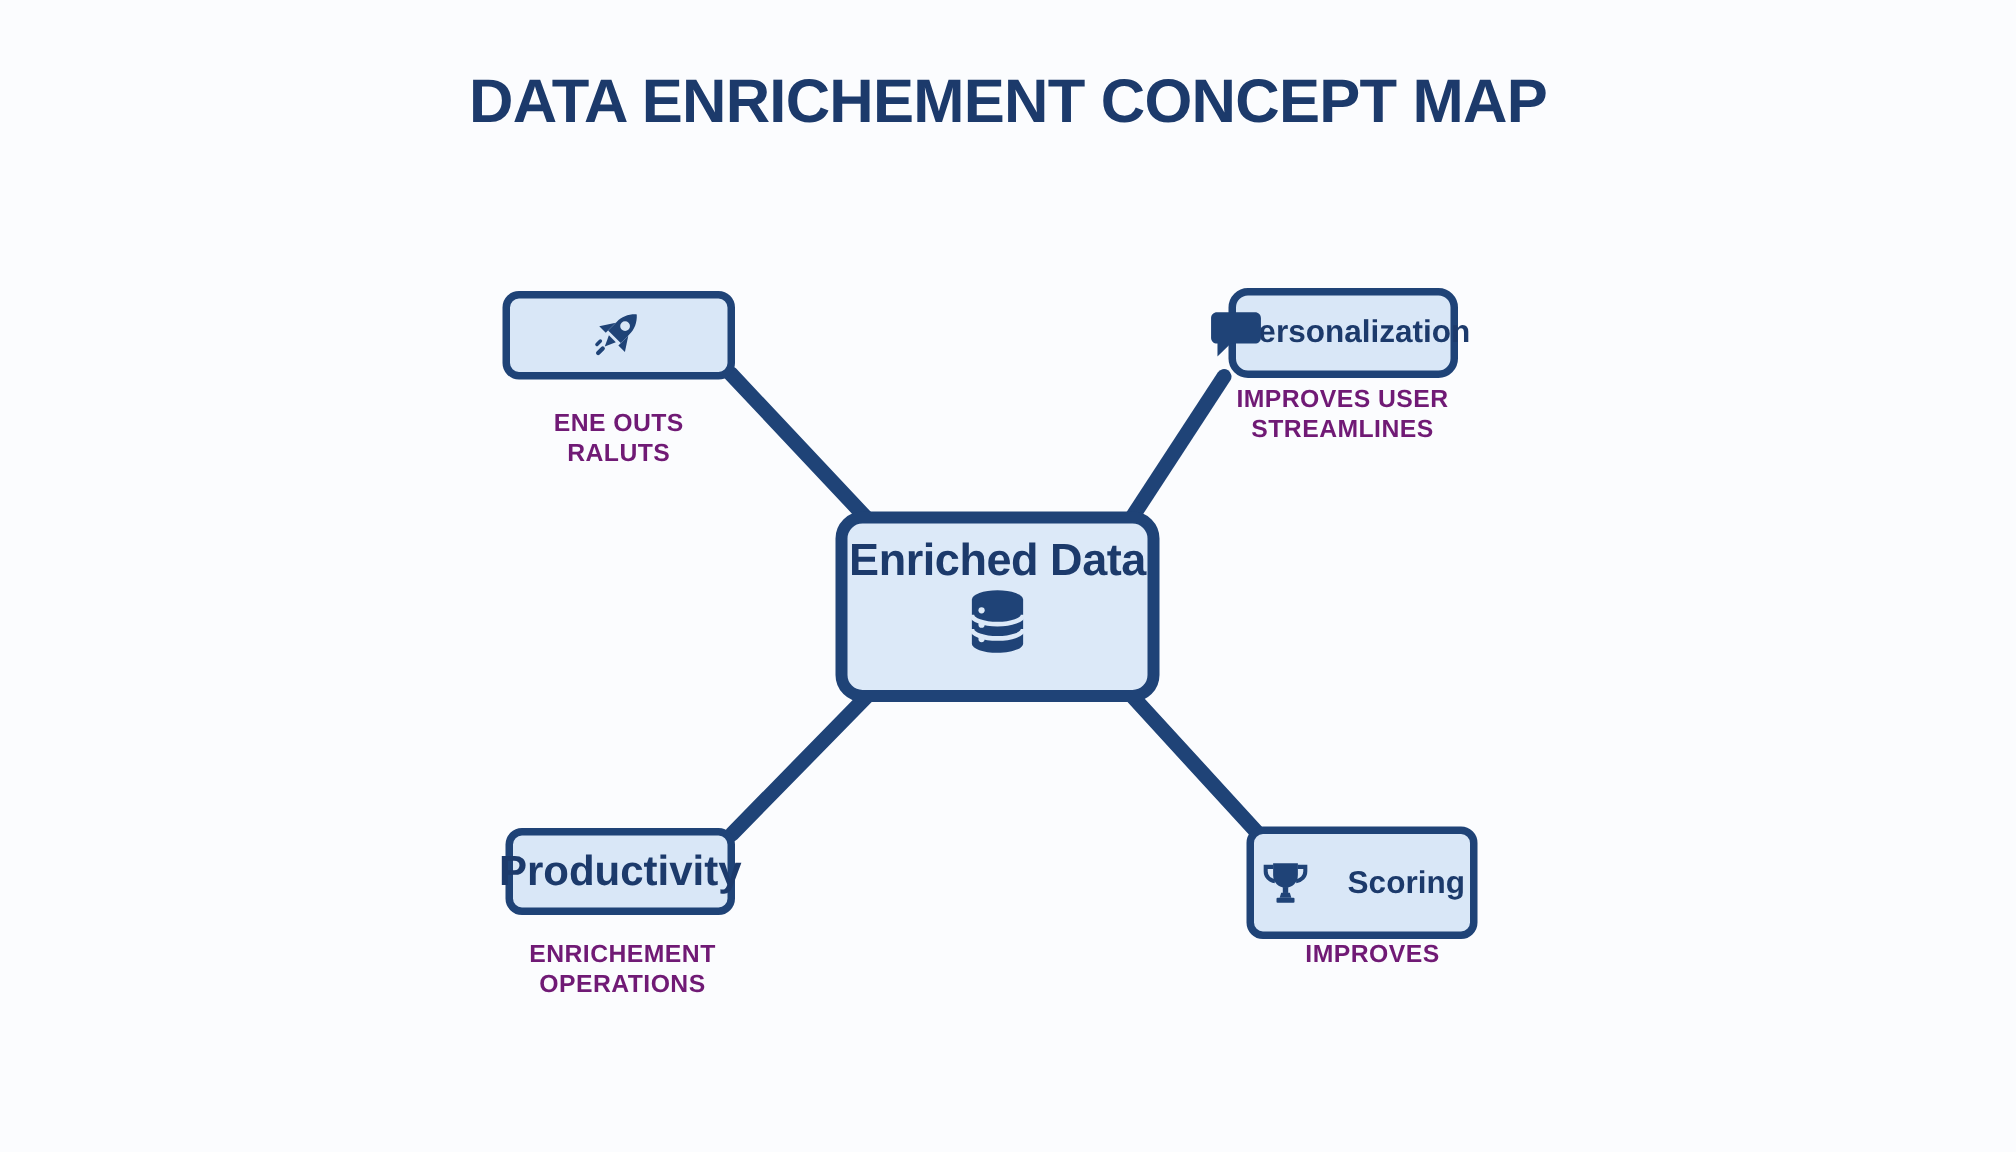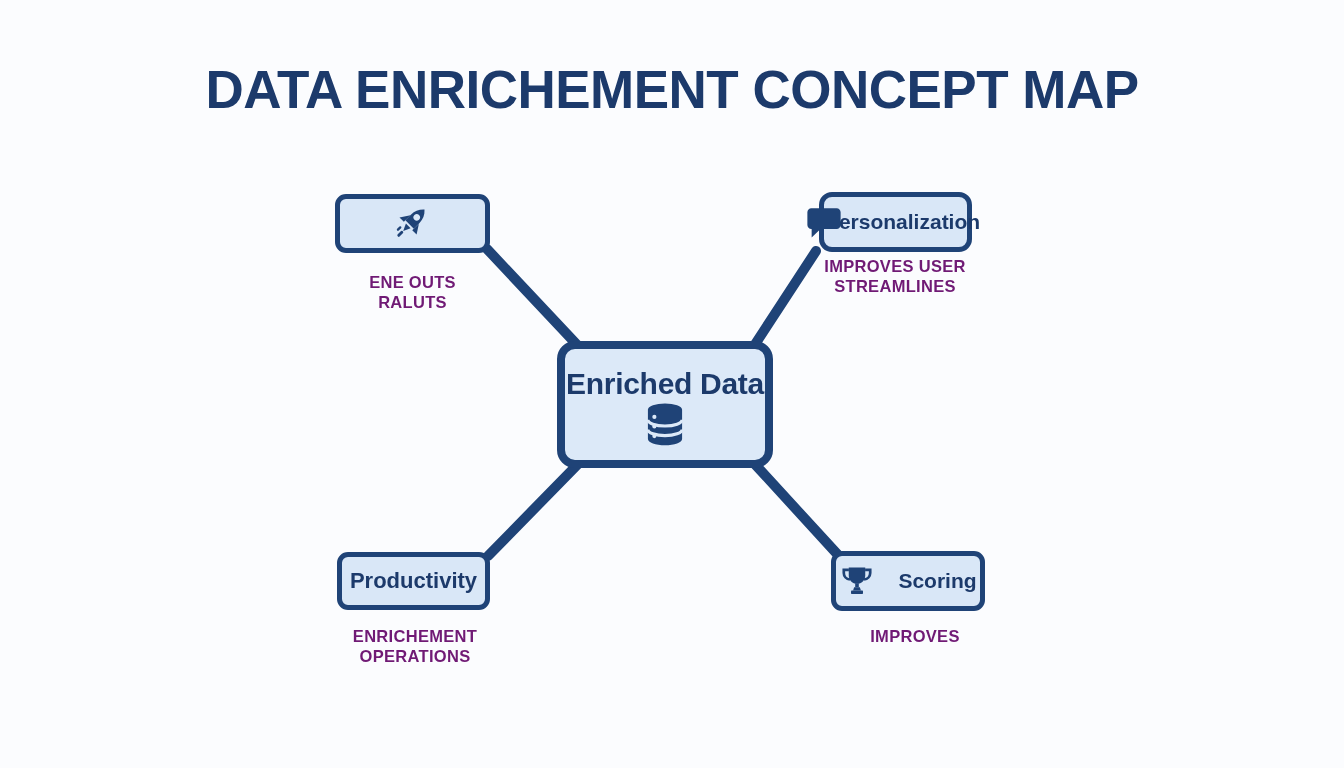--- a/index.html
+++ b/index.html
@@ -12,25 +12,24 @@
   .canvas {
     position: absolute;
     width: 1344px; height: 768px;
     left: 0; top: 0;
     background: #fbfcfe;
   }
   .title {
     position: absolute;
     left: 0; right: 0; top: 44px;
     text-align: center;
-    font-size: 53px;
+    font-size: 41px;
     font-weight: bold;
     letter-spacing: -0.5px;
     color: #1c3a6b;
-    margin-top: 15px;
   }
   svg.connectors {
     position: absolute;
     left: 0; top: 0;
     width: 1344px; height: 768px;
     z-index: 1;
   }
   .node {
     position: absolute;
     background: #d9e7f7;
@@ -38,29 +37,29 @@
     border-radius: 11px;
     z-index: 2;
     display: flex;
     align-items: center;
     justify-content: center;
     color: #1c3a6b;
     font-weight: bold;
   }
   .node-growth   { left: 335px; top: 194px; width: 155px; height: 59px; }
   .node-personalization { left: 819px; top: 192px; width: 153px; height: 60px; border-radius: 13px; font-size: 21px; padding-left: 14px; }
-  .node-productivity    { left: 337px; top: 552px; width: 153px; height: 58px; font-size: 22px; }
-  .node-scoring         { left: 831px; top: 551px; width: 154px; height: 60px; font-size: 21px; gap: 23px; align-items: center; }
+  .node-productivity    { left: 337px; top: 552px; width: 153px; height: 58px; font-size: 28px; }
+  .node-scoring         { left: 831px; top: 551px; width: 154px; height: 75px; font-size: 21px; gap: 23px; align-items: center; }
   .node-center {
     left: 557px; top: 341px; width: 216px; height: 127px;
     border-width: 8px; border-radius: 18px;
     background: #dce9f8;
     flex-direction: column;
     justify-content: flex-start;
-    padding-top: 18px;
+    padding-top: 8px;
     font-size: 30px;
   }
   .node-center .center-label { line-height: 34px; letter-spacing: -0.3px; }
   .bubble-icon-wrap {
     position: absolute;
     left: -19px; top: 7px;
     width: 38px; height: 40px;
     z-index: 3;
   }
   .caption {

